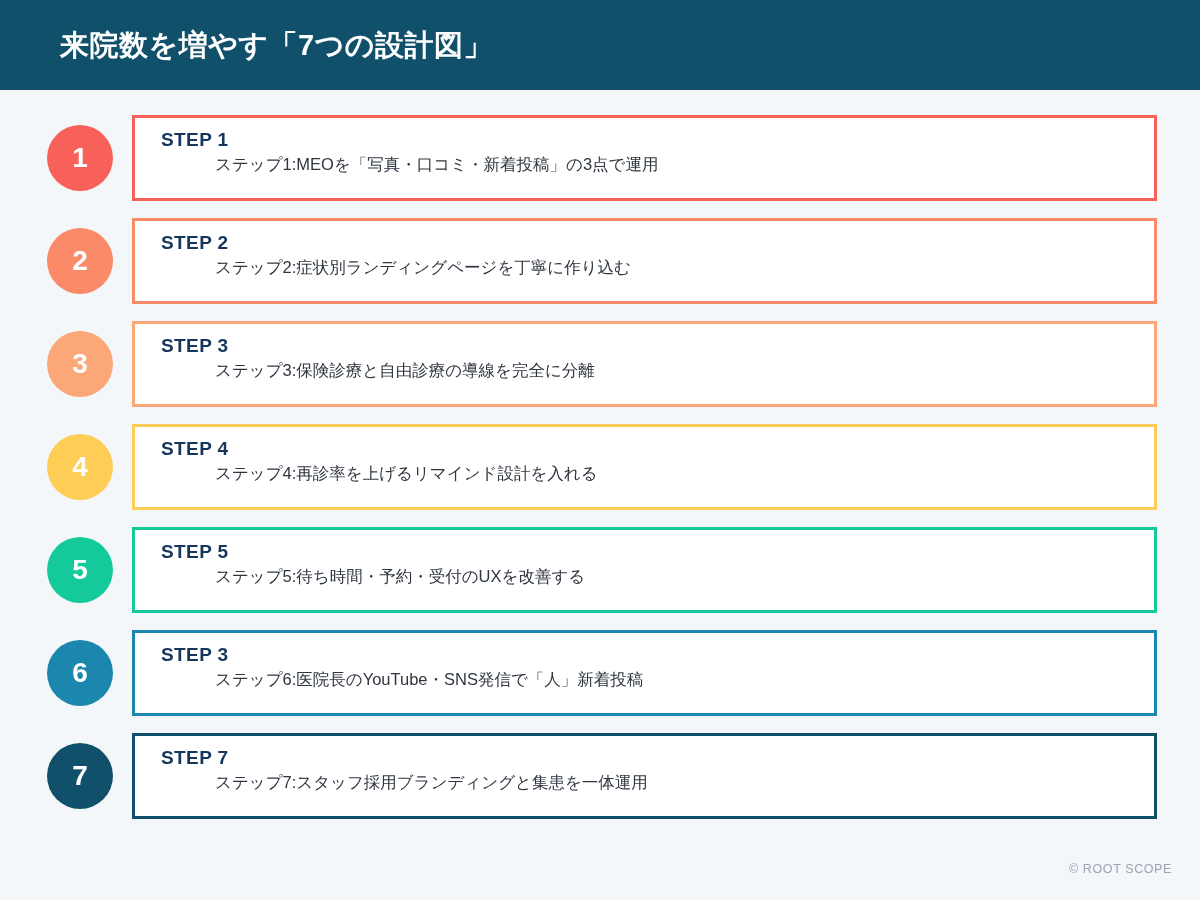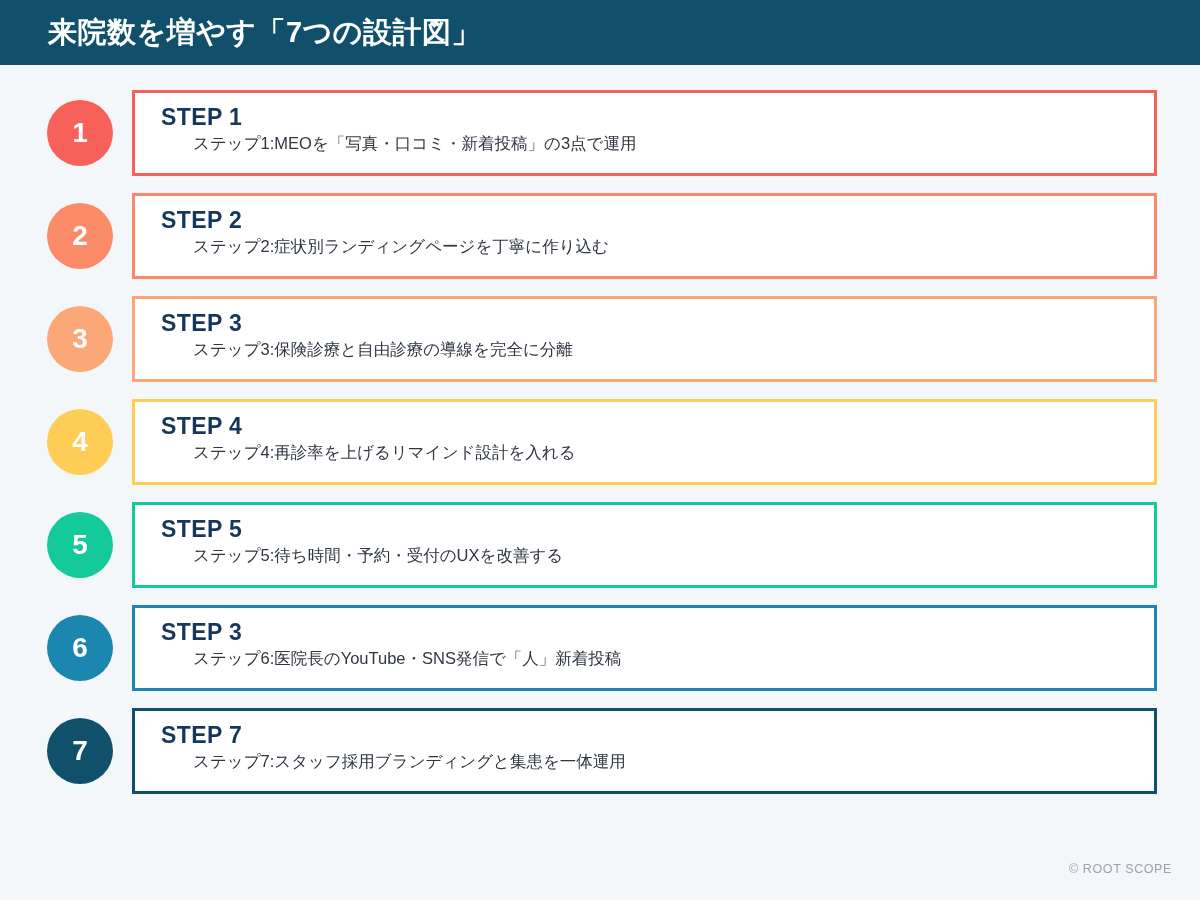--- a/index.html
+++ b/index.html
@@ -11,26 +11,26 @@
     height: 900px;
     background: #f4f7fa;
     font-family: "Liberation Sans", "DejaVu Sans", sans-serif;
     overflow: hidden;
     position: relative;
   }
 
   
   .header {
     width: 1200px;
-    height: 65px;
+    height: 90px;
     background: #10506b;
     display: flex;
     align-items: center;
     box-sizing: border-box;
-    padding-left: 48px;
+    padding-left: 60px;
   }
   .header-title {
     color: #ffffff;
     font-size: 29px;
     font-weight: bold;
     letter-spacing: 0.5px;
     line-height: 1;
     white-space: nowrap;
   }
 
@@ -64,31 +64,31 @@
     margin-left: 19px;
     margin-right: 43px;
     background: #ffffff;
     border: 3px solid #cccccc;
     box-sizing: border-box;
     padding: 11px 0 0 26px;
     position: relative;
   }
   .card-step {
     color: #16365c;
-    font-size: 23px;
+    font-size: 19px;
     font-weight: bold;
     letter-spacing: 0.4px;
     line-height: 1.15;
   }
   .card-desc {
     color: #2f3640;
     font-size: 16.5px;
     line-height: 1.3;
     margin-top: 3px;
-    margin-left: 32px;
+    margin-left: 54px;
     white-space: nowrap;
   }
 
   
   .footer {
     position: absolute;
     right: 28px;
     bottom: 24px;
     color: #9aa3af;
     font-size: 12.5px;

